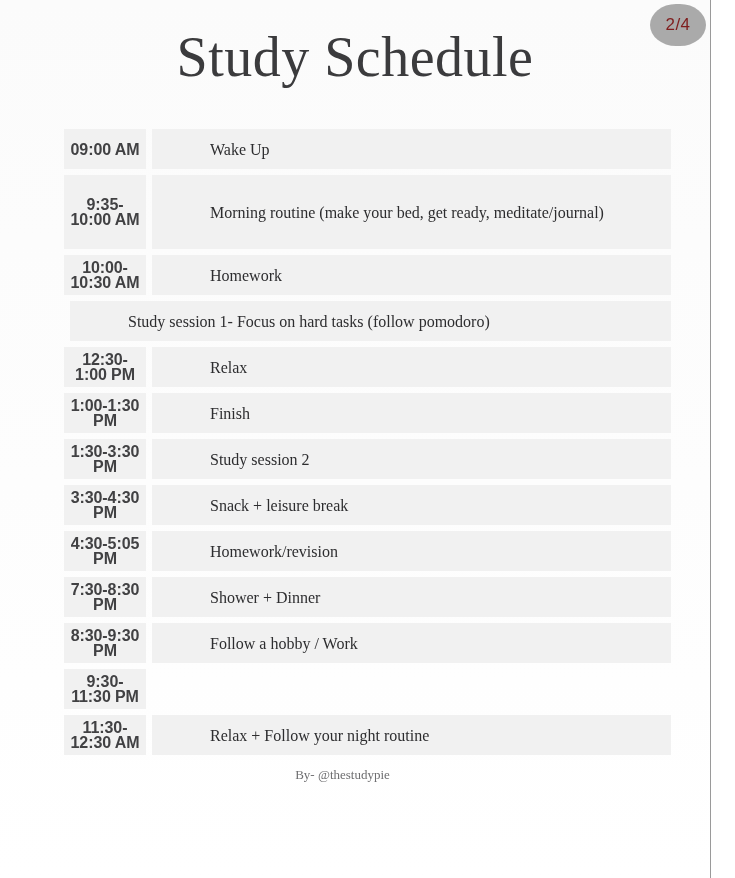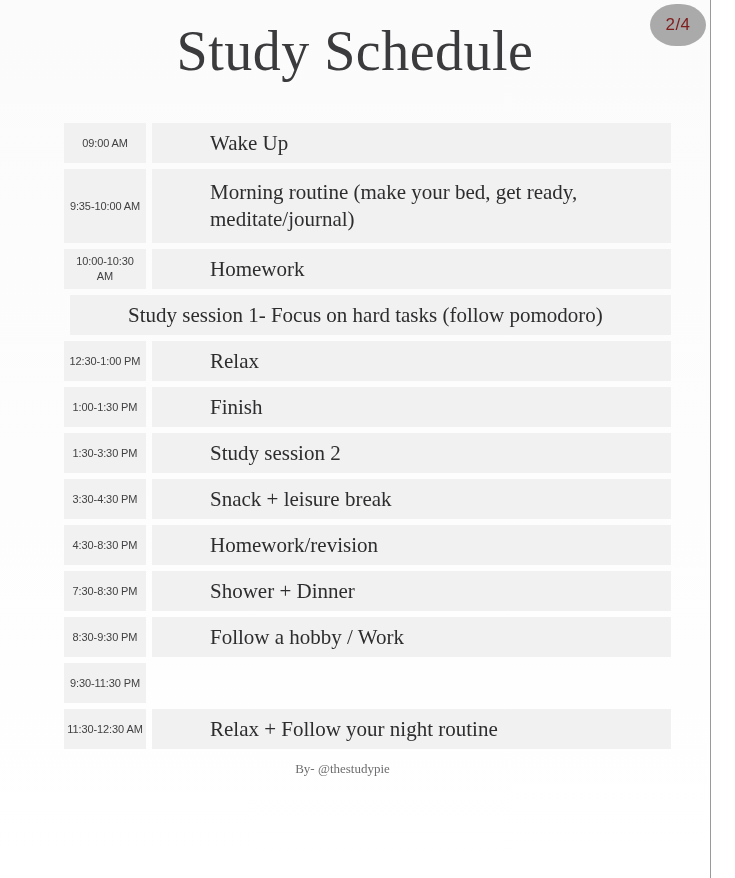--- a/index.html
+++ b/index.html
@@ -50,21 +50,21 @@
     letter-spacing: .5px;
     display: flex;
     align-items: center;
     justify-content: center;
     font-family: "Liberation Sans", sans-serif;
   }
 
   
   .title {
     margin: 0;
-    padding-top: 18px;
+    padding-top: 24px;
     text-align: center;
     font-family: "Liberation Serif", serif;
     font-weight: normal;
     font-size: 56px;
     line-height: 1.2;
     color: #3b3b3d;
     letter-spacing: .5px;
   }
 
   
@@ -80,39 +80,39 @@
     align-items: stretch;
     margin-bottom: 6px;
   }
 
   .time-cell {
     flex: 0 0 82px;
     width: 82px;
     background: #f1f1f1;
     color: #414143;
     font-family: "Liberation Sans", sans-serif;
-    font-size: 11px;
+    font-size: 16px;
     line-height: 15px;
-    font-weight: 400;
+    font-weight: 700;
     display: flex;
     align-items: center;
     justify-content: center;
     text-align: center;
     padding: 4px 3px;
     box-sizing: border-box;
     letter-spacing: -0.1px;
   }
 
   .task-cell {
     flex: 1 1 auto;
     background: #f1f1f1;
     margin-left: 6px;
     color: #2d2d2f;
     font-family: "Liberation Serif", serif;
-    font-size: 21px;
+    font-size: 16px;
     line-height: 27px;
     display: flex;
     align-items: center;
     padding: 6px 14px 6px 58px;
     box-sizing: border-box;
   }
 
   .row.h1 .time-cell, .row.h1 .task-cell { min-height: 40px; }
   .row.h2 .time-cell, .row.h2 .task-cell { min-height: 74px; }
 
@@ -161,21 +161,21 @@
       </div>
       <div class="row h1">
         <div class="time-cell">1:30-3:30 PM</div>
         <div class="task-cell">Study session 2</div>
       </div>
       <div class="row h1">
         <div class="time-cell">3:30-4:30 PM</div>
         <div class="task-cell">Snack + leisure break</div>
       </div>
       <div class="row h1">
-        <div class="time-cell">4:30-8:30 PM</div>
+        <div class="time-cell">4:30-5:05 PM</div>
         <div class="task-cell">Homework/revision</div>
       </div>
       <div class="row h1">
         <div class="time-cell">7:30-8:30 PM</div>
         <div class="task-cell">Shower + Dinner</div>
       </div>
       <div class="row h1">
         <div class="time-cell">8:30-9:30 PM</div>
         <div class="task-cell">Follow a hobby / Work</div>
       </div>

